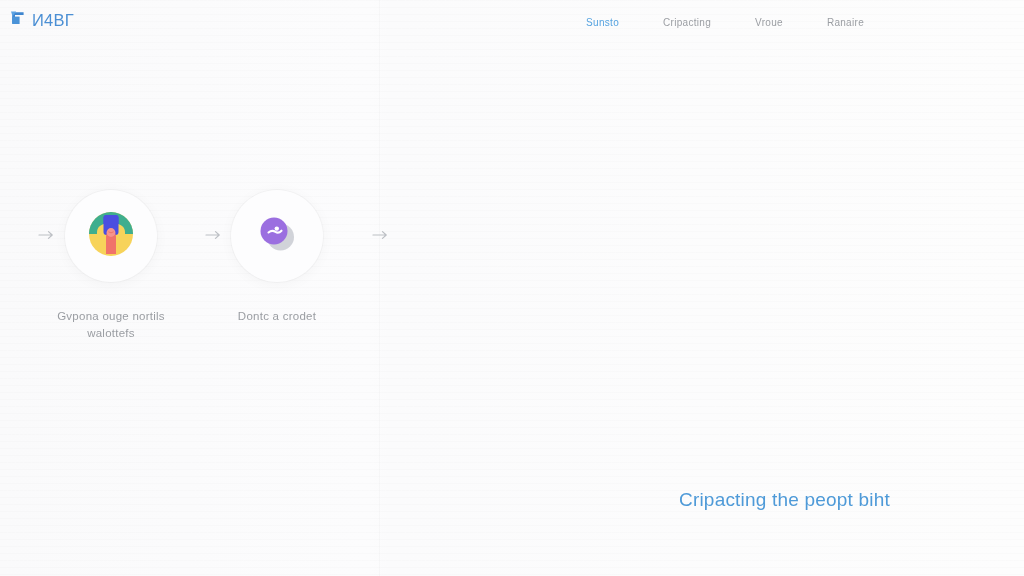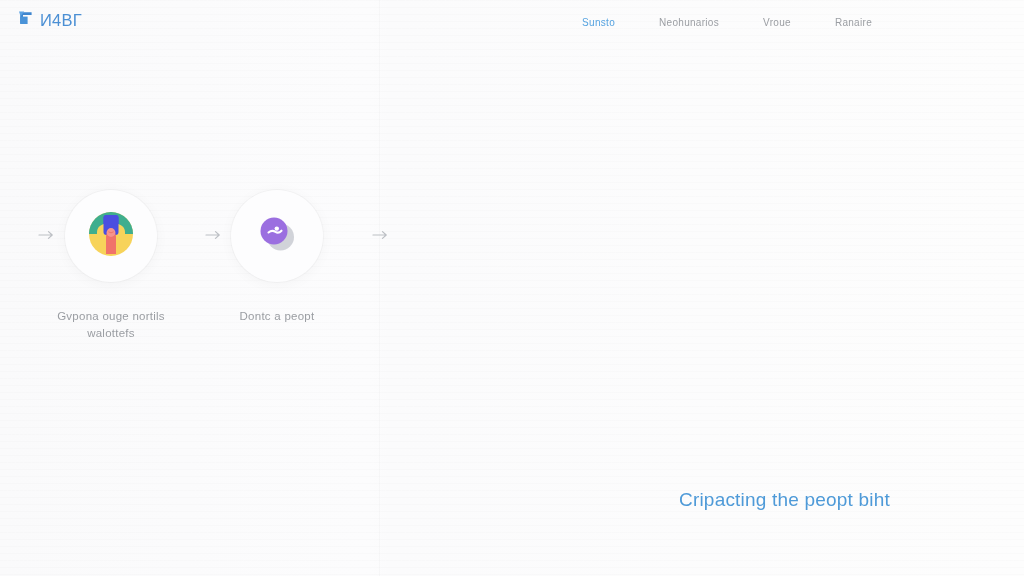--- a/index.html
+++ b/index.html
@@ -39,21 +39,21 @@
     width: 1px;
     height: 576px;
     background: rgba(0,0,0,0.018);
     z-index: 0;
     pointer-events: none;
   }
 
   
   .header {
     position: absolute;
-    left: 12px; top: 0;
+    left: 4px; top: 0;
     width: 904px;
     height: 52px;
     z-index: 3;
   }
   .brand {
     position: absolute;
     left: 6px;
     top: 11px;
     display: flex;
     align-items: center;
@@ -179,21 +179,21 @@
         <path d="M2.2 1.2 L13.6 1.2 L13.6 4.0 L5.0 4.0 L5.0 12.6 L2.2 12.6 Z" fill="#3f86cf"></path>
         <path d="M1.0 0.6 L6.2 0.6 L2.6 5.2 Z" fill="#5ba3e4"></path>
         <rect x="2.2" y="5.6" width="7.4" height="7.4" fill="#4a93d8"></rect>
       </svg>
     </span>
     <span class="brand-text">И4ВГ</span>
   </div>
 
   <nav class="nav">
     <span class="nav-item is-active">Sunsto</span>
-    <span class="nav-item">Neohunarios</span>
+    <span class="nav-item">Cripacting</span>
     <span class="nav-item">Vroue</span>
     <span class="nav-item">Ranaire</span>
   </nav>
 
 </div>
 
 <div class="steps">
 
   <span class="arrow arrow-1">
     <svg width="18" height="12" viewBox="0 0 18 12" xmlns="http://www.w3.org/2000/svg">
@@ -239,20 +239,20 @@
       <span class="glyph">
         <svg width="46" height="46" viewBox="0 0 46 46" xmlns="http://www.w3.org/2000/svg">
           <circle cx="26.5" cy="26" r="13.5" fill="#c9cbd2" opacity="0.85"></circle>
           <circle cx="20" cy="20" r="13.5" fill="#9b6fe0"></circle>
           <path d="M14.5 21.5 q3.5 -3 7 -0.6 q3 2 6 -1.2" stroke="#ffffff" stroke-width="2.1" fill="none" stroke-linecap="round"></path>
           <circle cx="22.8" cy="17.6" r="2.2" fill="#ffffff"></circle>
         </svg>
       </span>
     </div>
     <div class="step-caption">
-      <span>Dontc a peopt</span>
+      <span>Dontc a crodet</span>
     </div>
   </div>
 
 
 </div>
 
 <div class="tagline">Cripacting the peopt biht</div>
 
 </body></html>

